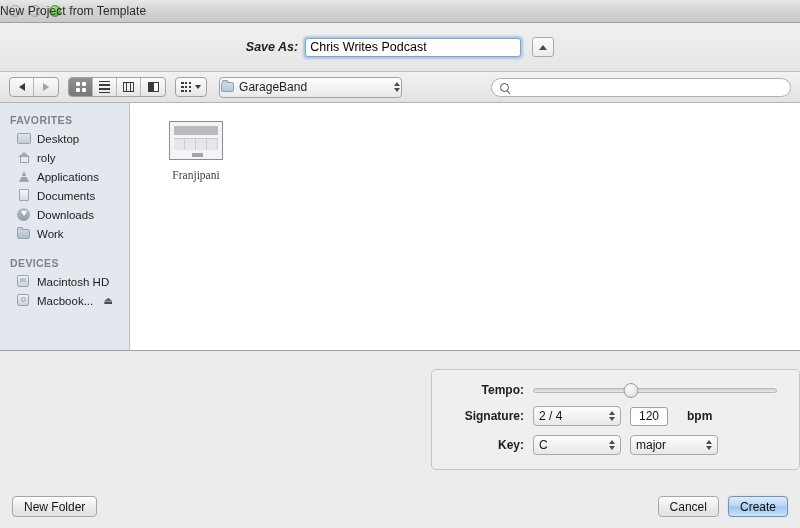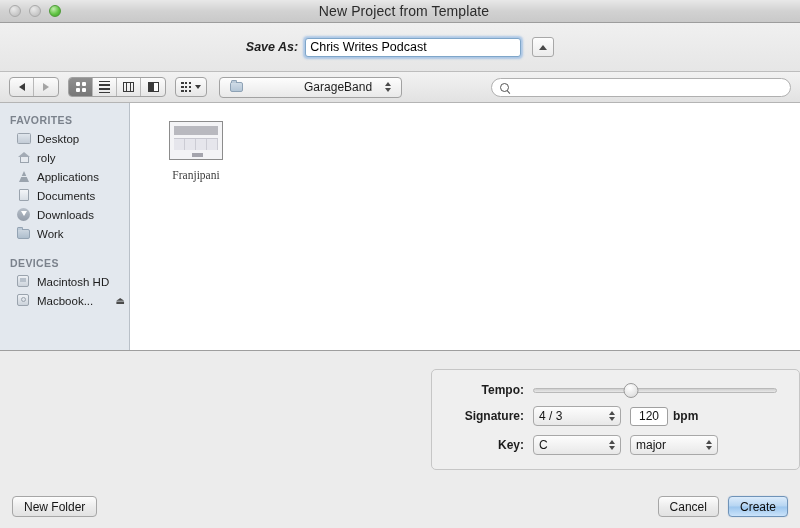--- a/index.html
+++ b/index.html
@@ -47,23 +47,23 @@
   .light.off {
     background: radial-gradient(circle at 35% 30%, #eaeaea, #c6c6c6 70%, #b0b0b0 100%);
     border: 1px solid #a9a9a9;
   }
   .light.green {
     background: radial-gradient(circle at 35% 30%, #c4ecb0, #62c544 55%, #3f9c2b 100%);
     border: 1px solid #4e9b38;
   }
   .title-text {
     position: absolute;
-    left: 8px; right: 0;
-    text-align: center;
-    font-size: 14px;
+    left: 0; right: 0;
+    text-align: left;
+    font-size: 12px;
     color: #2c2c2c;
     letter-spacing: 0.1px;
     pointer-events: none;
   }
 
   
   .saveas-row {
     flex: 0 0 48px;
     background: linear-gradient(to bottom, #f0f0f0 0%, #e6e6e6 100%);
     display: flex;
@@ -220,24 +220,23 @@
 
   .path-popup {
     width: 183px;
     height: 21px;
     box-sizing: border-box;
     border: 1px solid #a2a2a2;
     border-radius: 4px;
     background: linear-gradient(to bottom, #fdfdfd 0%, #e9e9e9 100%);
     display: flex;
     align-items: center;
-    padding: 0 10px;
-    gap: 13px;
+    padding: 0 1px;
+    gap: 5px;
     cursor: default;
-    text-align: right;
   }
   .folder-ico {
     width: 13px;
     height: 10px;
     background: linear-gradient(to bottom, #cfdbe6, #b4c6d6);
     border: 1px solid #8ea2b5;
     border-radius: 1.5px 2px 2px 2px;
     position: relative;
     box-sizing: border-box;
     flex: 0 0 auto;
@@ -342,21 +341,21 @@
     color: #7b828c;
     letter-spacing: 0.4px;
     padding: 3px 0 3px 10px;
   }
   .sb-item {
     display: flex;
     align-items: center;
     gap: 6px;
     height: 19px;
     padding-left: 17px;
-    padding-right: 4px;
+    padding-right: 16px;
     font-size: 11.5px;
     color: #1c1c1c;
     cursor: default;
     box-sizing: border-box;
   }
   .sb-label { flex: 1; white-space: nowrap; overflow: hidden; }
   .sb-ico { width: 14px; height: 13px; flex: 0 0 14px; position: relative; }
 
   
   .ic-desktop {
@@ -615,21 +614,21 @@
     width: 38px;
     height: 19px;
     box-sizing: border-box;
     border: 1px solid #a0a0a0;
     border-radius: 3px;
     background: #ffffff;
     font-size: 12px;
     color: #111;
     text-align: center;
     line-height: 17px;
-    margin-right: 5px;
+    margin-right: 19px;
     outline: none;
     font-family: "Liberation Sans", sans-serif;
   }
   .bpm-label { font-size: 12px; color: #1d1d1d; font-weight: bold; }
 
   
   .footer {
     flex: 0 0 43px;
     background: #ececec;
     display: flex;
@@ -835,21 +834,21 @@
       <div class="srow">
         <div class="slabel">Tempo:</div>
         <div class="slider-track">
           <div class="slider-thumb" id="tempo-thumb" style="left: 40%;"></div>
         </div>
       </div>
 
       <div class="srow">
         <div class="slabel">Signature:</div>
         <div class="popup sig">
-          <span class="pv">4 / 3</span>
+          <span class="pv">2 / 4</span>
           <span class="stepper">
             <span class="up"></span>
               <span class="dn"></span>
           </span>
         </div>
         <input class="bpm-field" type="text" value="120" style="">
         <span class="bpm-label">bpm</span>
       </div>
 
       <div class="srow">

